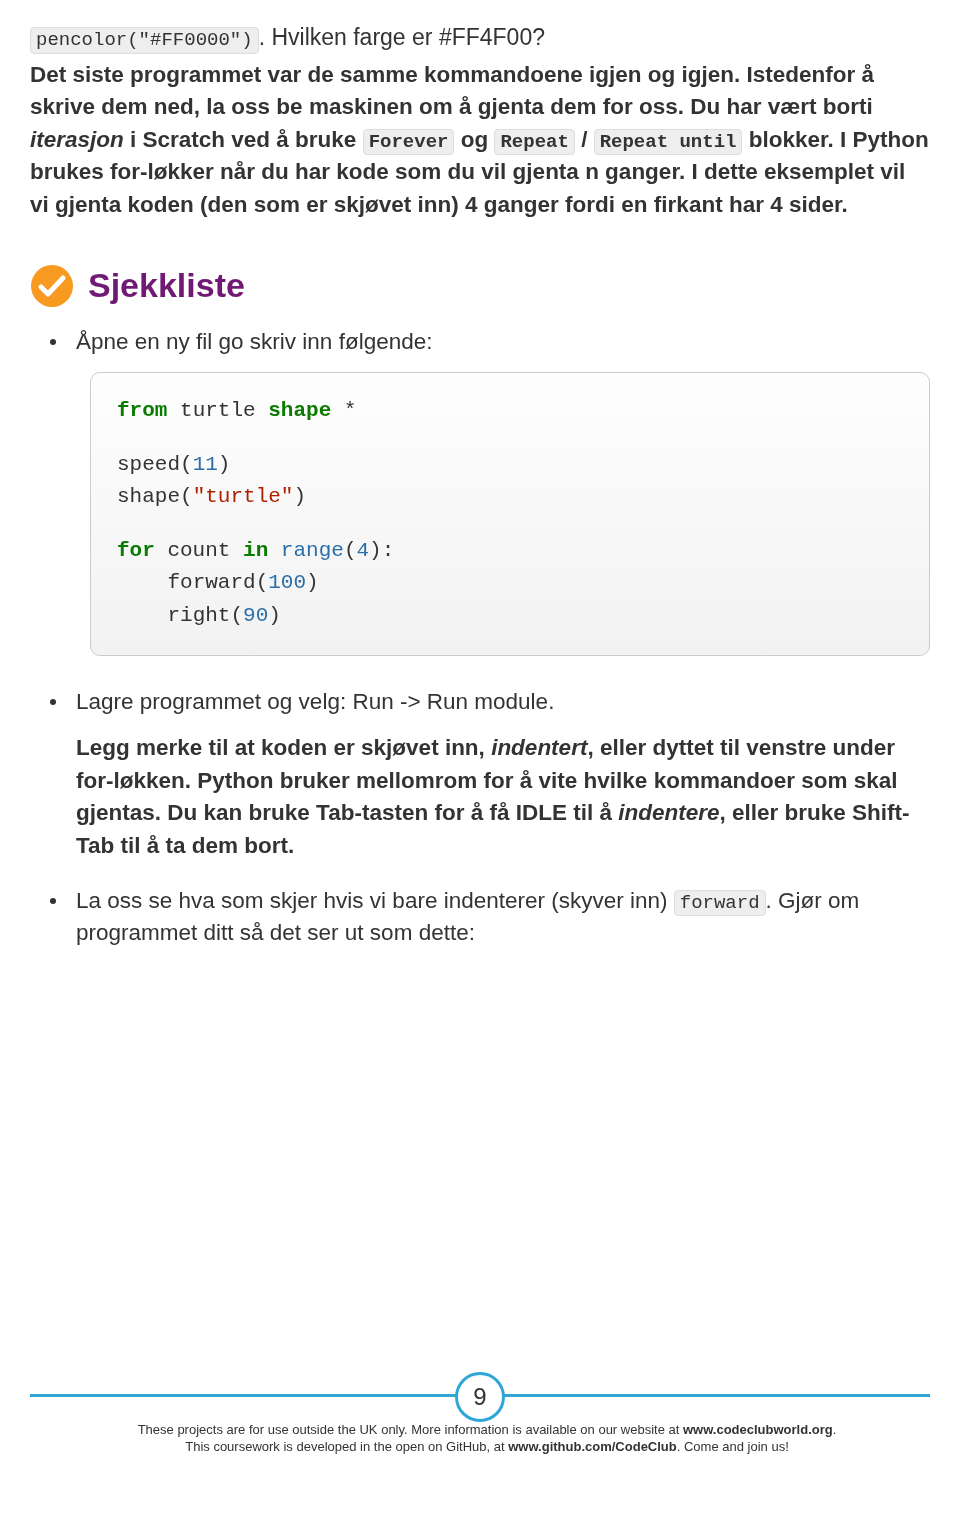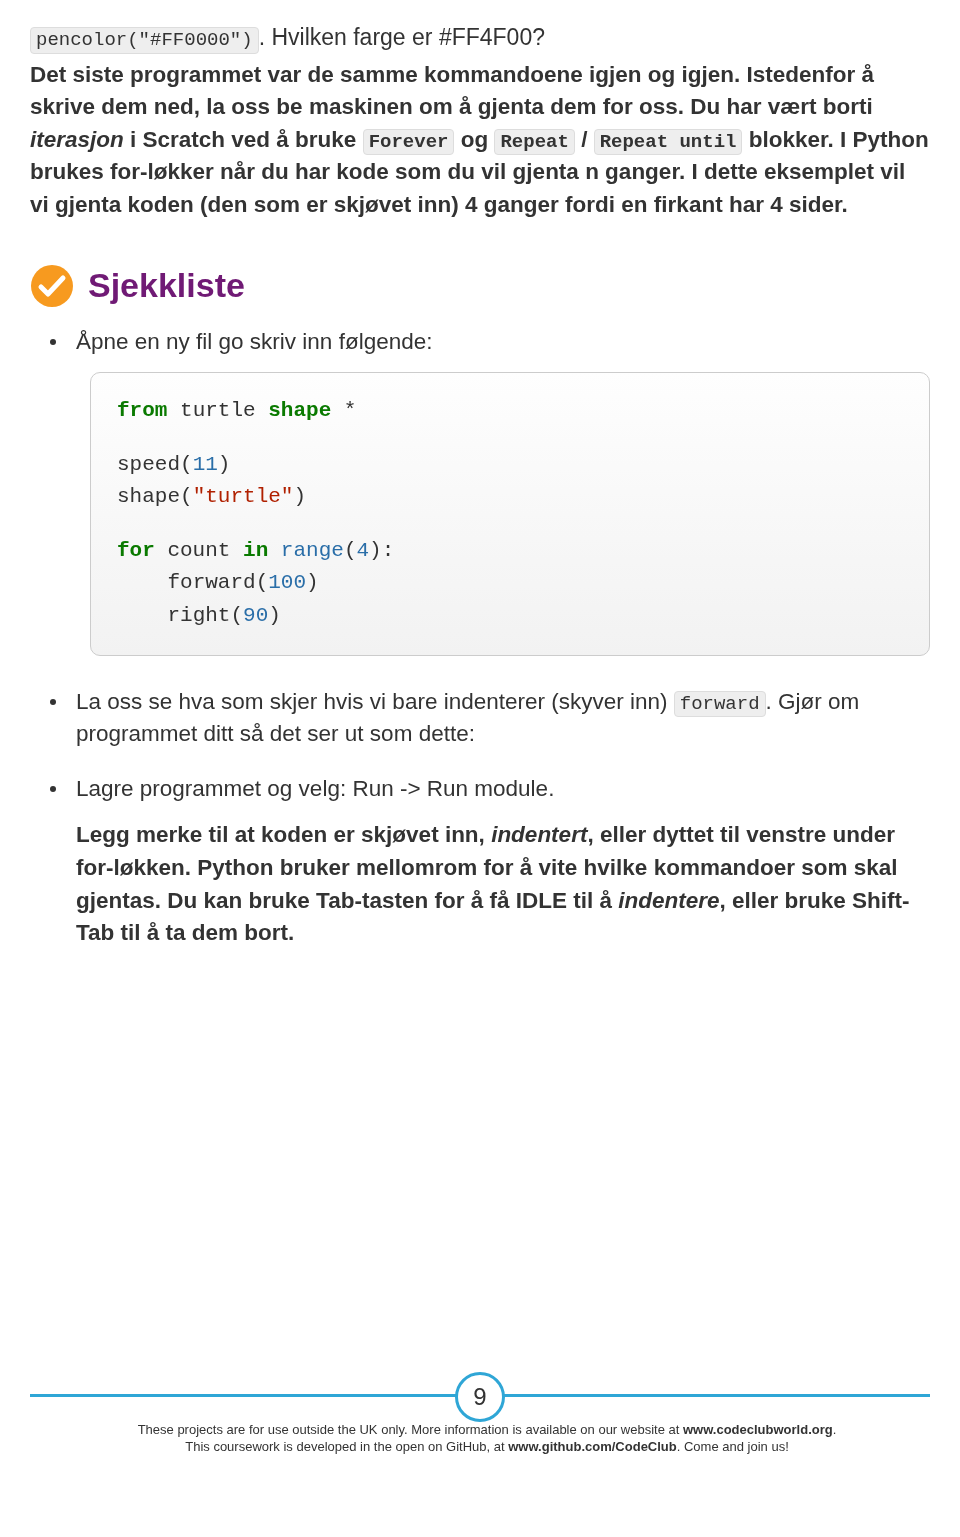--- a/index.html
+++ b/index.html
@@ -177,28 +177,28 @@
 
       <div class="codeblock"><span class="kw">from</span><span> turtle </span><span class="kw">shape</span><span> *</span>
 <span class="blank"></span><span>speed</span><span>(</span><span class="num">11</span><span>)</span>
 <span>shape</span><span>(</span><span class="str">"turtle"</span><span>)</span>
 <span class="blank"></span><span class="kw">for</span><span> count </span><span class="kw">in</span><span> </span><span class="fn">range</span><span>(</span><span class="num">4</span><span>):</span>
 <span>    </span><span>forward</span><span>(</span><span class="num">100</span><span>)</span>
 <span>    </span><span>right</span><span>(</span><span class="num">90</span><span>)</span></div>
     </li>
 
     <li>
-      <span>La oss se hva som skjer hvis vi bare indenterer (skyver inn) </span><span class="code-inline">forward</span><span>. Gjør om programmet ditt så det ser ut som dette:</span>
-    </li>
-
-    <li>
       <span>Lagre programmet og velg: Run -&gt; Run module.</span>
       <p class="paragraph" style="margin-top:14px;">
         <span>Legg merke til at koden er skjøvet inn, </span><span class="italic">indentert</span><span>, eller dyttet til venstre under for-løkken. Python bruker mellomrom for å vite hvilke kommandoer som skal gjentas. Du kan bruke Tab-tasten for å få IDLE til å </span><span class="italic">indentere</span><span>, eller bruke Shift-Tab til å ta dem bort.</span>
       </p>
+    </li>
+
+    <li>
+      <span>La oss se hva som skjer hvis vi bare indenterer (skyver inn) </span><span class="code-inline">forward</span><span>. Gjør om programmet ditt så det ser ut som dette:</span>
     </li>
   </ul>
 
   <div class="footer-wrap">
     <div class="footer-rule">
       <div class="page-number-badge">
         <span>9</span>
       </div>
     </div>
     <div class="footer-text">

